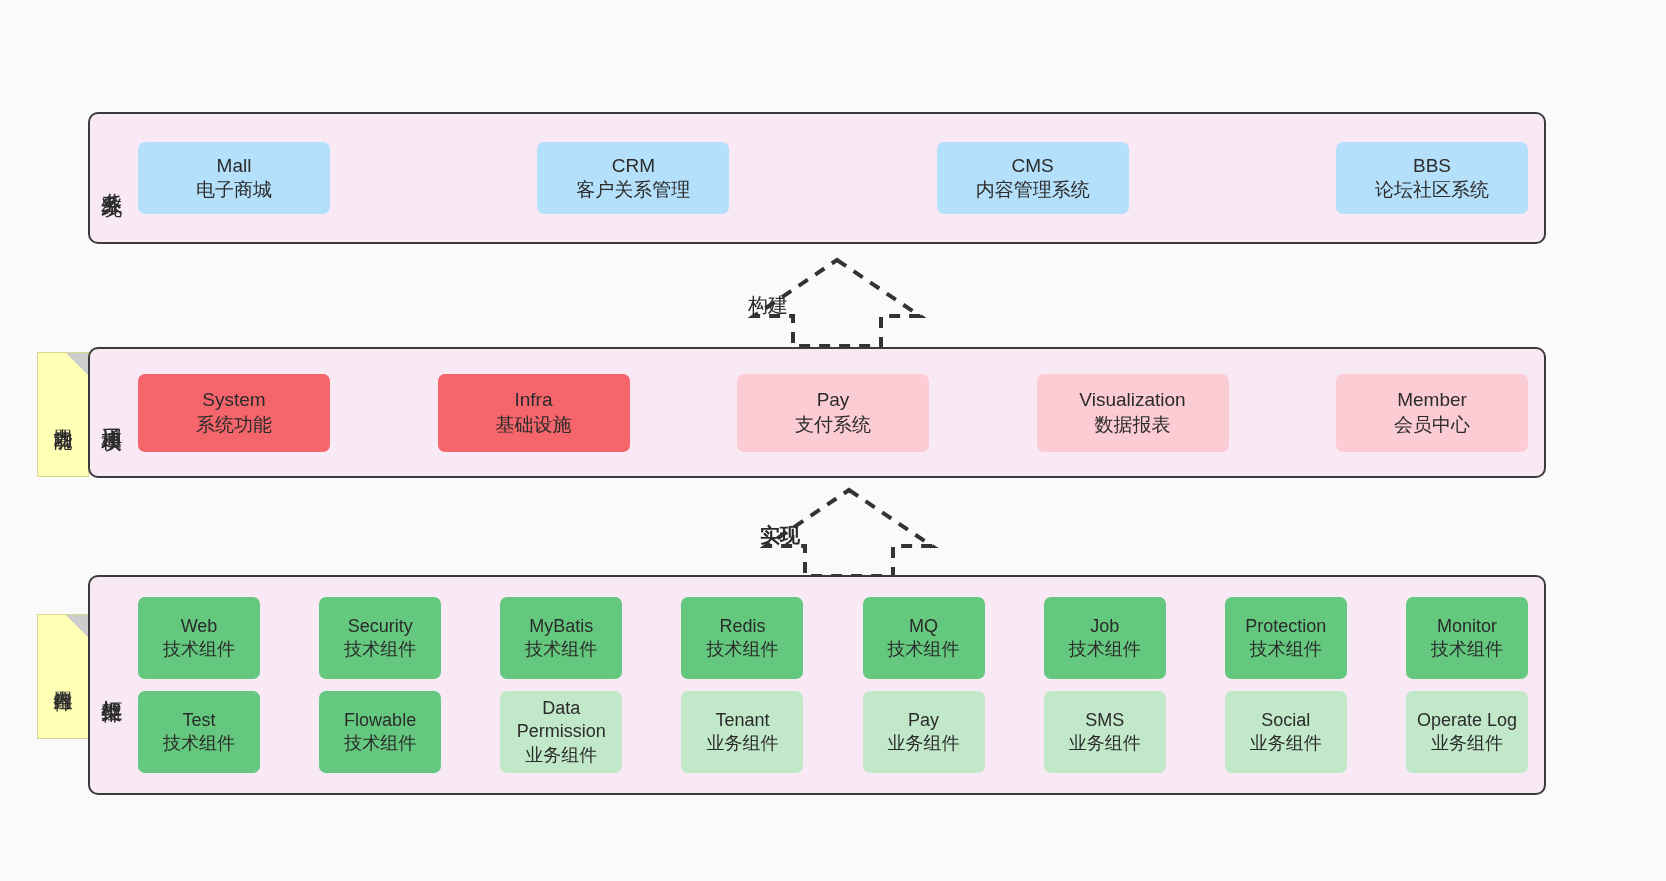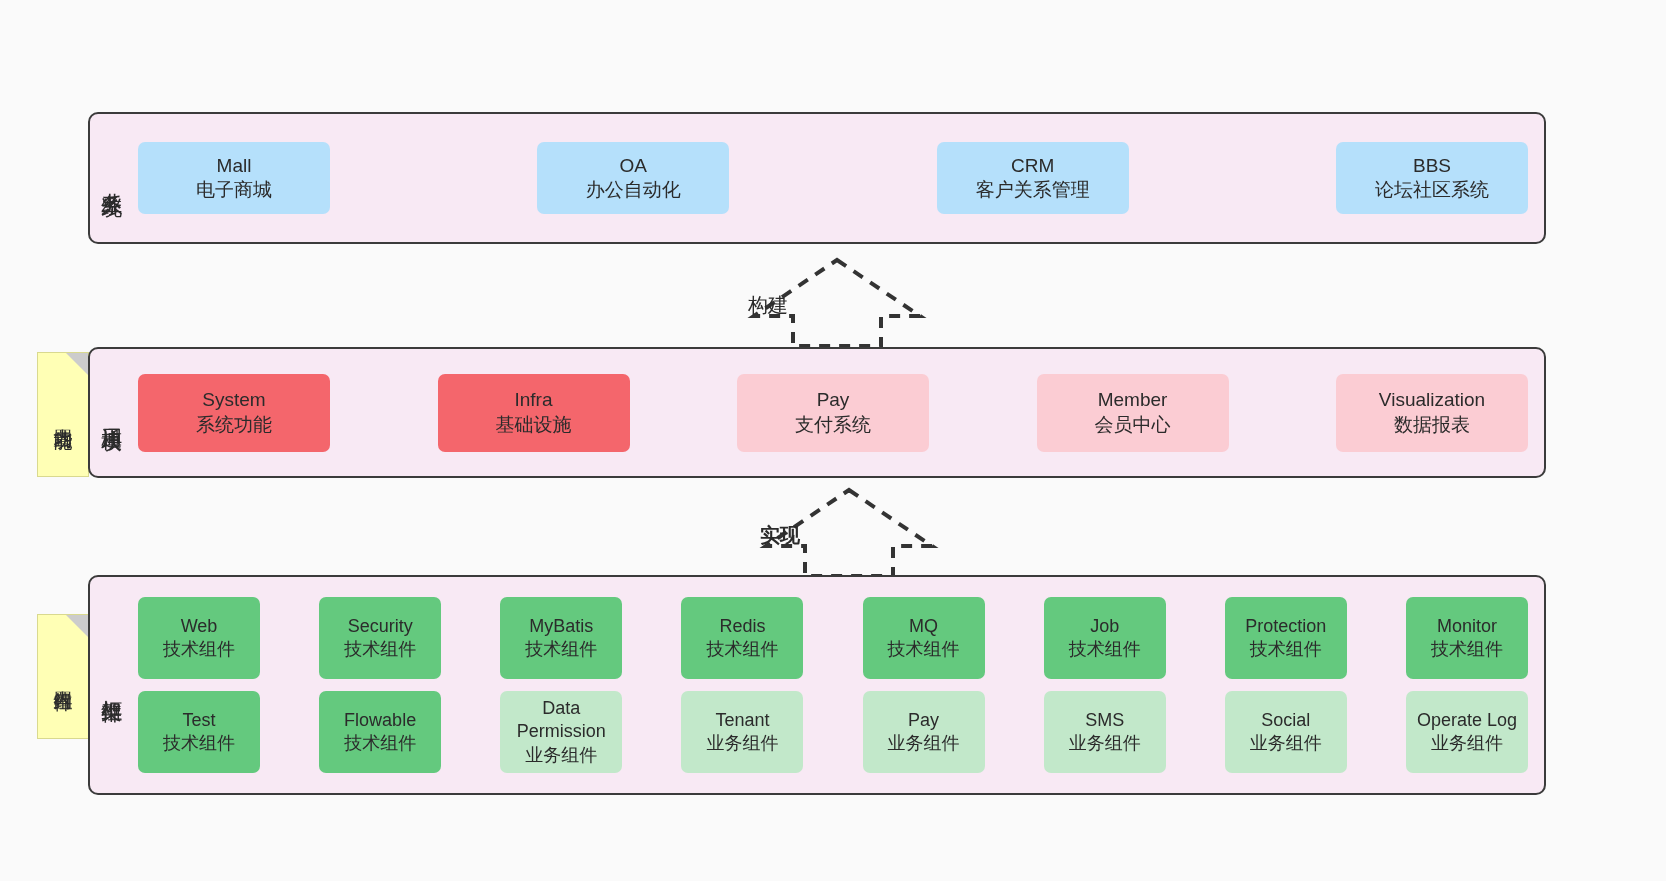--- a/index.html
+++ b/index.html
@@ -160,26 +160,26 @@
 
   <div class="layer layer-1">
     <div class="layer-title">业务系统</div>
     <div class="layer-body">
       <div class="row">
         <div class="card c-blue">
           <span class="t1">Mall</span>
           <span class="t2">电子商城</span>
         </div>
         <div class="card c-blue">
-          <span class="t1">OA</span>
-          <span class="t2">办公自动化</span>
-        </div>
-        <div class="card c-blue">
           <span class="t1">CRM</span>
           <span class="t2">客户关系管理</span>
+        </div>
+        <div class="card c-blue">
+          <span class="t1">CMS</span>
+          <span class="t2">内容管理系统</span>
         </div>
         <div class="card c-blue">
           <span class="t1">BBS</span>
           <span class="t2">论坛社区系统</span>
         </div>
       </div>
     </div>
   </div>
 
   <div class="arrow-wrap arrow-1">
@@ -204,26 +204,26 @@
         </div>
         <div class="card c-red">
           <span class="t1">Infra</span>
           <span class="t2">基础设施</span>
         </div>
         <div class="card c-pink">
           <span class="t1">Pay</span>
           <span class="t2">支付系统</span>
         </div>
         <div class="card c-pink">
+          <span class="t1">Visualization</span>
+          <span class="t2">数据报表</span>
+        </div>
+        <div class="card c-pink">
           <span class="t1">Member</span>
           <span class="t2">会员中心</span>
-        </div>
-        <div class="card c-pink">
-          <span class="t1">Visualization</span>
-          <span class="t2">数据报表</span>
         </div>
       </div>
     </div>
   </div>
 
   <div class="arrow-wrap arrow-2">
     <svg width="178" height="92" viewBox="0 0 178 92" fill="none">
       <path d="M89 4 L172 60 L133 60 L133 90 L45 90 L45 60 L6 60 Z" stroke="#333333" stroke-width="4" stroke-dasharray="11 9" stroke-linejoin="miter" fill="none"></path>
     </svg>
     <div class="arrow-label">实现</div>

